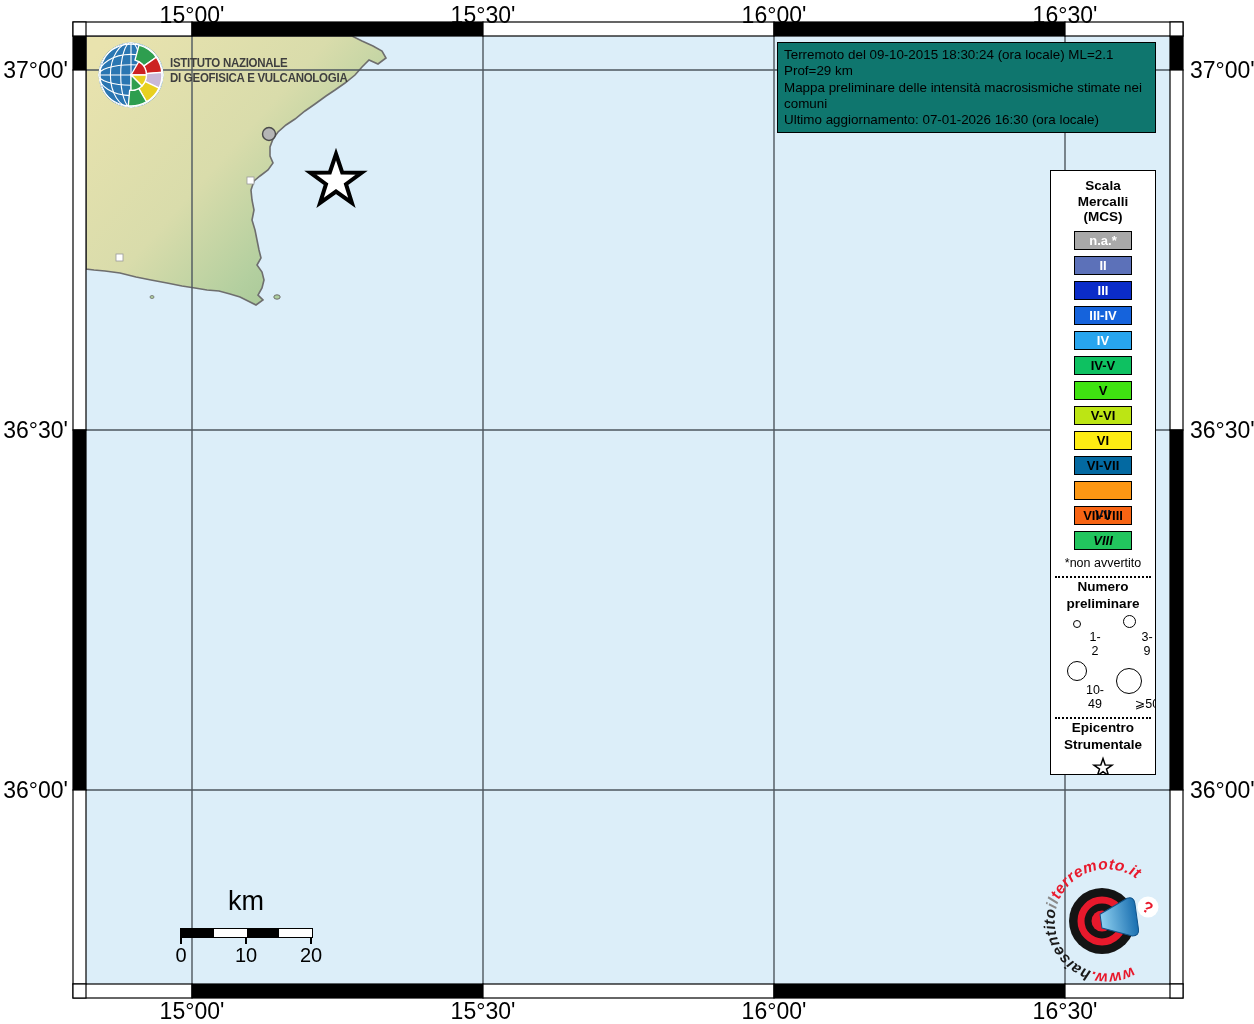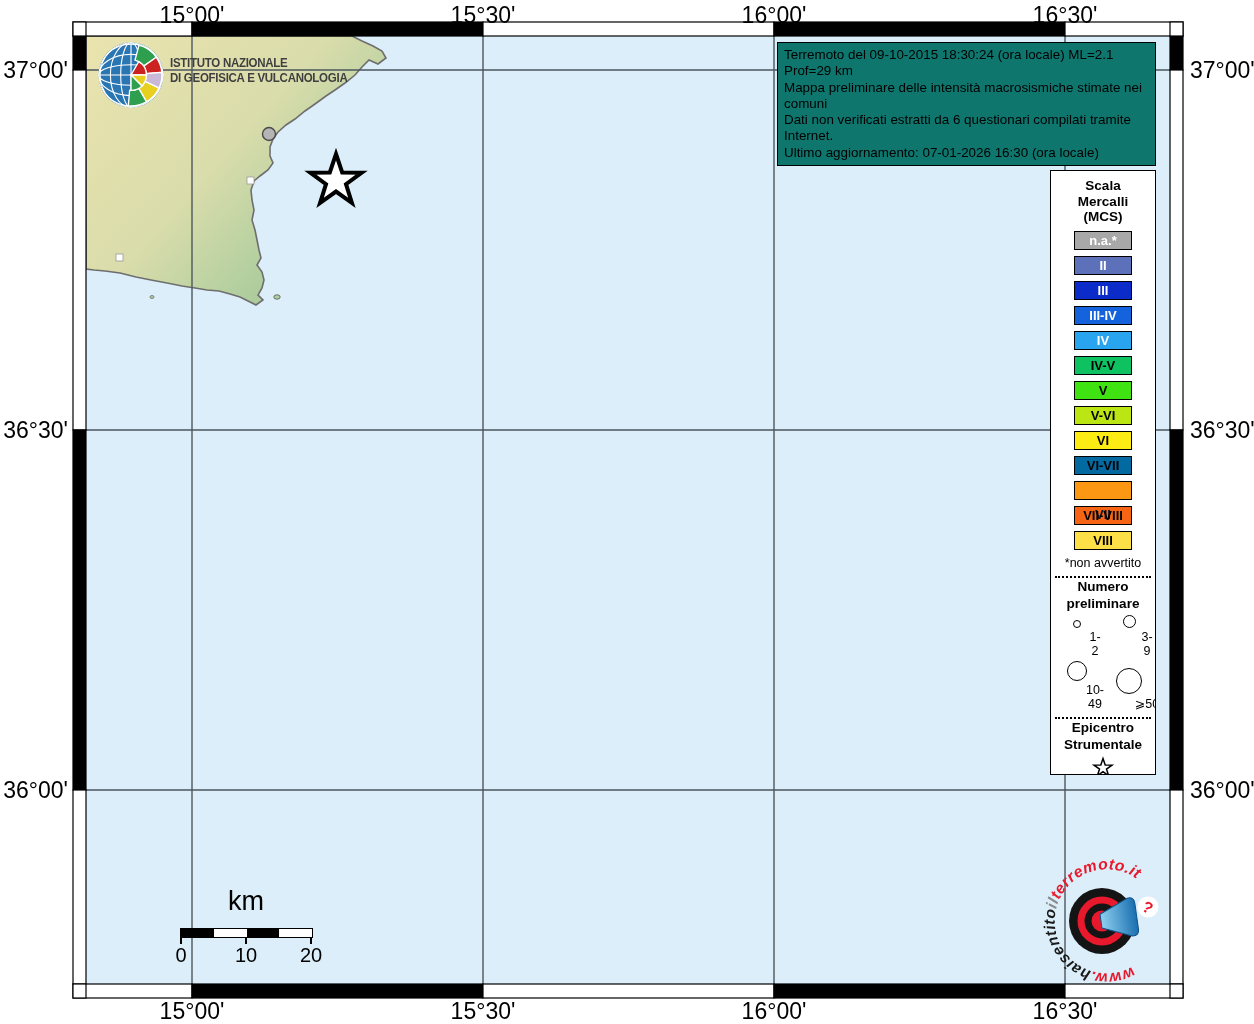--- a/index.html
+++ b/index.html
@@ -170,21 +170,20 @@
     </g>
   </svg>
   <div class="ingv-text">
     <div>ISTITUTO NAZIONALE</div>
     <div>DI GEOFISICA E VULCANOLOGIA</div>
   </div>
 
   <div class="info-box">
     <div>Terremoto del 09-10-2015 18:30:24 (ora locale) ML=2.1 Prof=29 km</div>
     <div>Mappa preliminare delle intensità macrosismiche stimate nei comuni</div>
-    <div>Dati non verificati estratti da 6 questionari compilati tramite Internet.</div>
     <div>Ultimo aggiornamento: 07-01-2026 16:30 (ora locale)</div>
   </div>
 
   <div class="legend">
     <div class="legend-title">
       <div>Scala</div>
       <div>Mercalli</div>
       <div>(MCS)</div>
     </div>
 
@@ -217,21 +216,21 @@
       </div>
     <div class="chip" style="background: #0369a1;">
         <span style="color: rgb(0, 0, 0);">VI-VII</span>
       </div>
     <div class="chip" style="background: rgb(252, 151, 19);">
         <span style="color: #0f172a; margin-top: 48px;">VII</span>
       </div>
     <div class="chip" style="background: rgb(247, 100, 19);">
         <span style="color: rgb(0, 0, 0);">VII-VIII</span>
       </div>
-    <div class="chip" style="background: #fde047;">
+    <div class="chip" style="background: #22c55e; font-style: italic;">
         <span style="color: rgb(0, 0, 0);">VIII</span>
       </div>
 
     <div class="legend-footnote">*non avvertito</div>
     <div class="legend-divider"></div>
 
     <div class="legend-subtitle">
       <div>Numero</div>
       <div>preliminare</div>
     </div>

